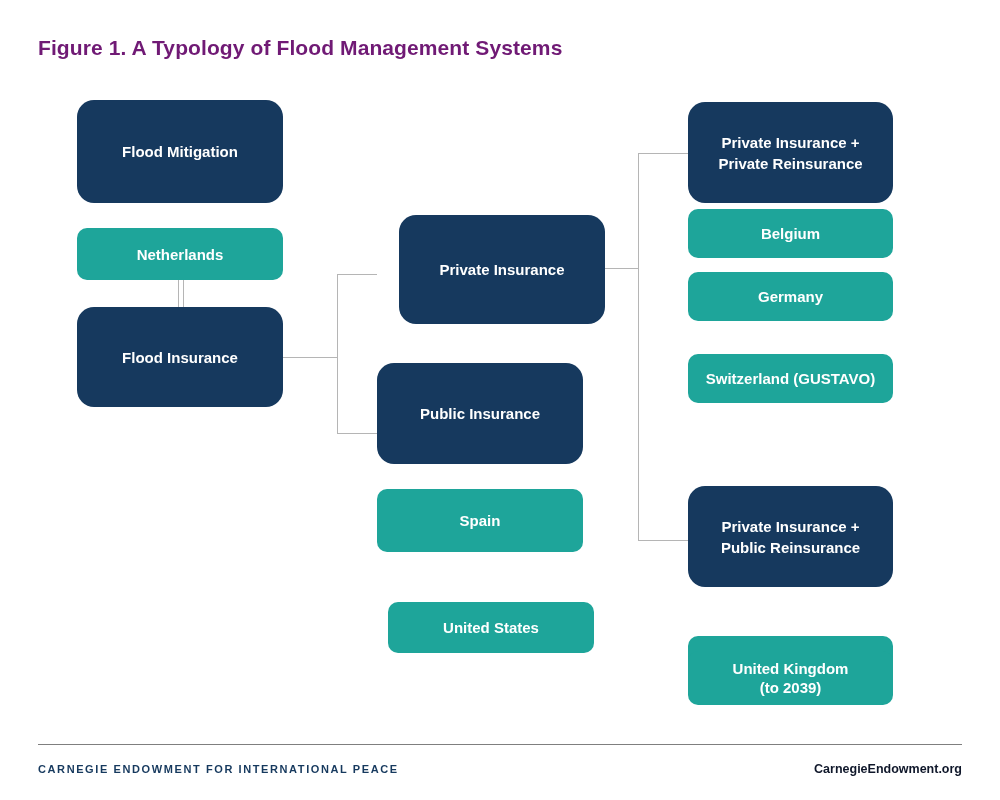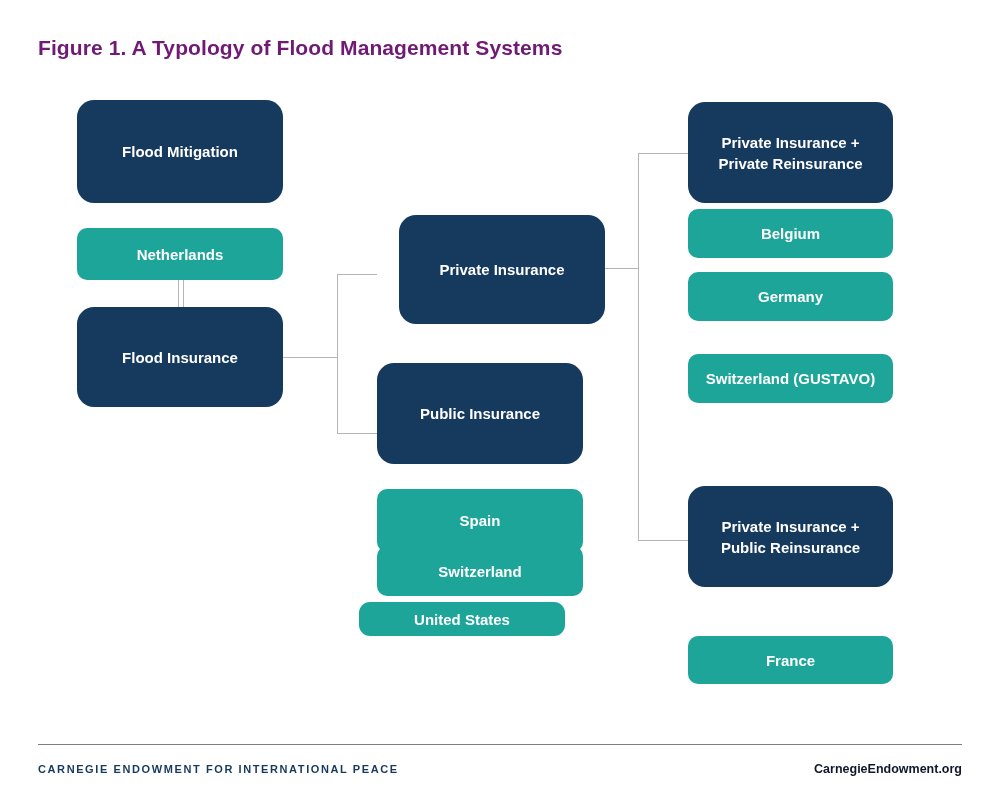--- a/index.html
+++ b/index.html
@@ -99,24 +99,21 @@
 
     <div class="node navy" style="left:377px; top:215px; width:206px; height:109px;margin-left:22px;">
       <span class="lbl">Private Insurance</span>
     </div>
     <div class="node navy" style="left:377px; top:363px; width:206px; height:101px;">
       <span class="lbl">Public Insurance</span>
     </div>
     <div class="node teal" style="left:377px; top:489px; width:206px; height:63px;">
       <span class="lbl">Spain</span>
     </div>
-    <div class="node teal" style="left:377px; top:546px; width:206px; height:50px;">
-      <span class="lbl">Switzerland</span>
-    </div>
-    <div class="node teal" style="left:359px; top:602px; width:206px; height:34px;border-radius:11px;">
+    <div class="node teal" style="left:388px; top:602px; width:206px; height:51px;">
       <span class="lbl">United States</span>
     </div>
 
     <div class="node navy" style="left:688px; top:102px; width:205px; height:101px;">
       <span class="lbl">Private Insurance +
 Private Reinsurance</span>
     </div>
     <div class="node teal" style="left:688px; top:209px; width:205px; height:49px;">
       <span class="lbl">Belgium</span>
     </div>
@@ -127,20 +124,24 @@
       <span class="lbl">Switzerland (GUSTAVO)</span>
     </div>
 
     <div class="node navy" style="left:688px; top:486px; width:205px; height:101px;">
       <span class="lbl">Private Insurance +
 Public Reinsurance</span>
     </div>
     <div class="node teal" style="left:688px; top:595px; width:205px; height:48px;margin-top:41px;">
       <span class="lbl">France</span>
     </div>
+    <div class="node teal" style="left:688px; top:651px; width:205px; height:54px;">
+      <span class="lbl" style="line-height:1.3;">United Kingdom
+(to 2039)</span>
+    </div>
 
   </div>
 
   <div class="footer-rule"></div>
   <div class="footer-left">CARNEGIE ENDOWMENT FOR INTERNATIONAL PEACE</div>
   <div class="footer-right">CarnegieEndowment.org</div>
 
 </div>
 
 </body></html>

